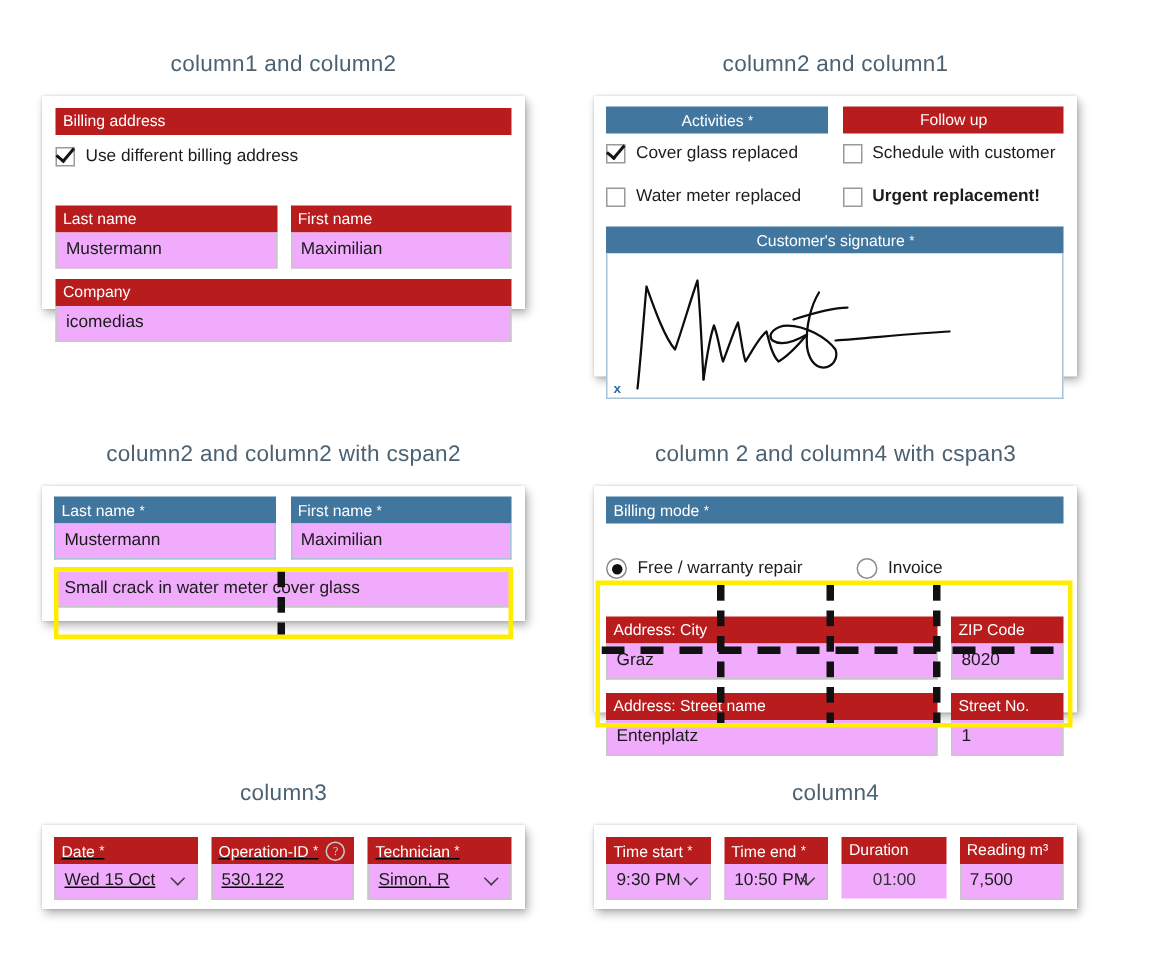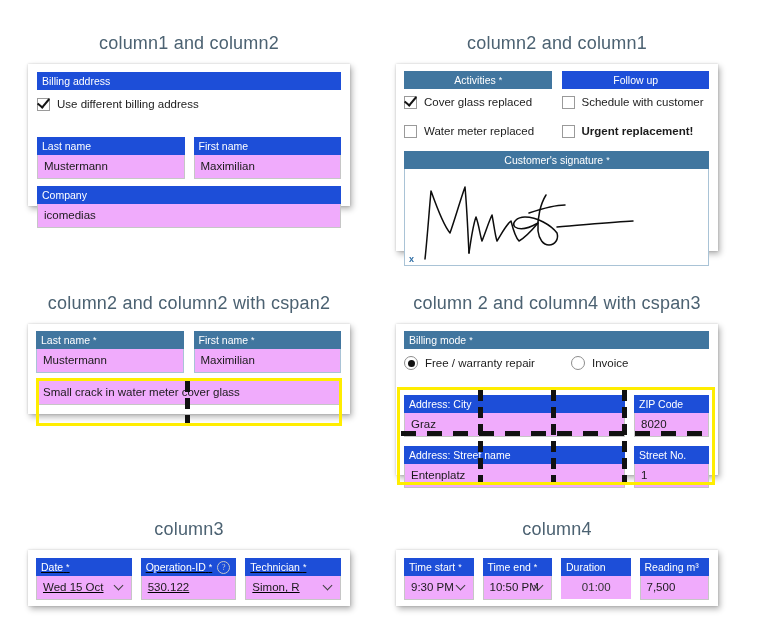--- a/index.html
+++ b/index.html
@@ -15,39 +15,39 @@
     overflow: hidden;
   }
 
   
   .cell {
     position: absolute;
   }
   .sec-title {
     text-align: center;
     color: #4c6272;
-    font-size: 18px;
+    font-size: 15px;
     font-weight: 400;
     letter-spacing: .2px;
     line-height: 18px;
     white-space: nowrap;
   }
   .panel {
     position: relative;
     background: #ffffff;
     box-shadow: 2px 3px 6px rgba(0,0,0,.30), 0 0 2px rgba(0,0,0,.18);
     box-sizing: border-box;
   }
   .panel-inner {
     padding: 8px 9px 9px 9px;
   }
 
   
   .fhead {
-    background: #1d4ed8;
+    background: #b91c1c;
     color: #ffffff;
     font-size: 10.5px;
     line-height: 14px;
     padding: 2px 4px 2px 5px;
     height: 14px;
     box-sizing: content-box;
     position: relative;
     overflow: hidden;
   }
   .fhead.blue {
@@ -312,21 +312,21 @@
   <div class="hl" style="left:8px; top:84px; width:306px; height:48px;"></div>
   <div class="vdash" style="left:157px; top:87px; height:42px;"></div>
 </div>
 
 <div class="cell" style="left:396px; top:294px; width:322px;">
   <div class="sec-title">column 2 and column4 with cspan3</div>
   <div class="panel" style="margin-top:12px; height:151px;">
     <div class="panel-inner" style="padding:7px 9px 8px 8px;">
       <div>
         <div class="fhead blue"><span>Billing mode</span> <span class="req">*</span></div>
-        <div class="chkrow" style="margin-top:4px;">
+        <div class="chkrow" style="margin-top:20px;">
           <span class="rbox checked"></span>
           <span style="width:146px;">Free / warranty repair</span>
           <span class="rbox"></span>
           <span>Invoice</span>
         </div>
       </div>
       <div class="spacer" style="height:22px;"></div>
       <div style="display:flex; gap:9px;">
         <div style="width:221px;">
           <div class="fhead"><span>Address: City</span></div>

